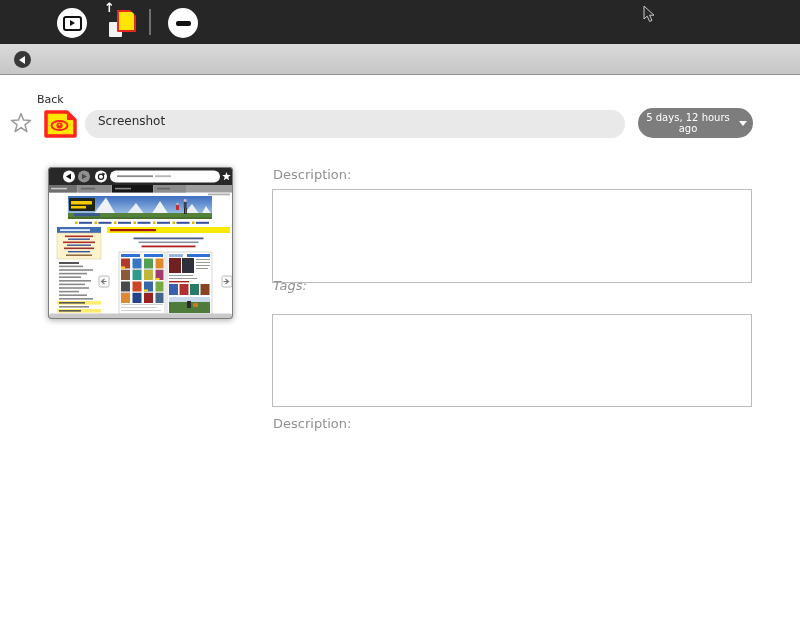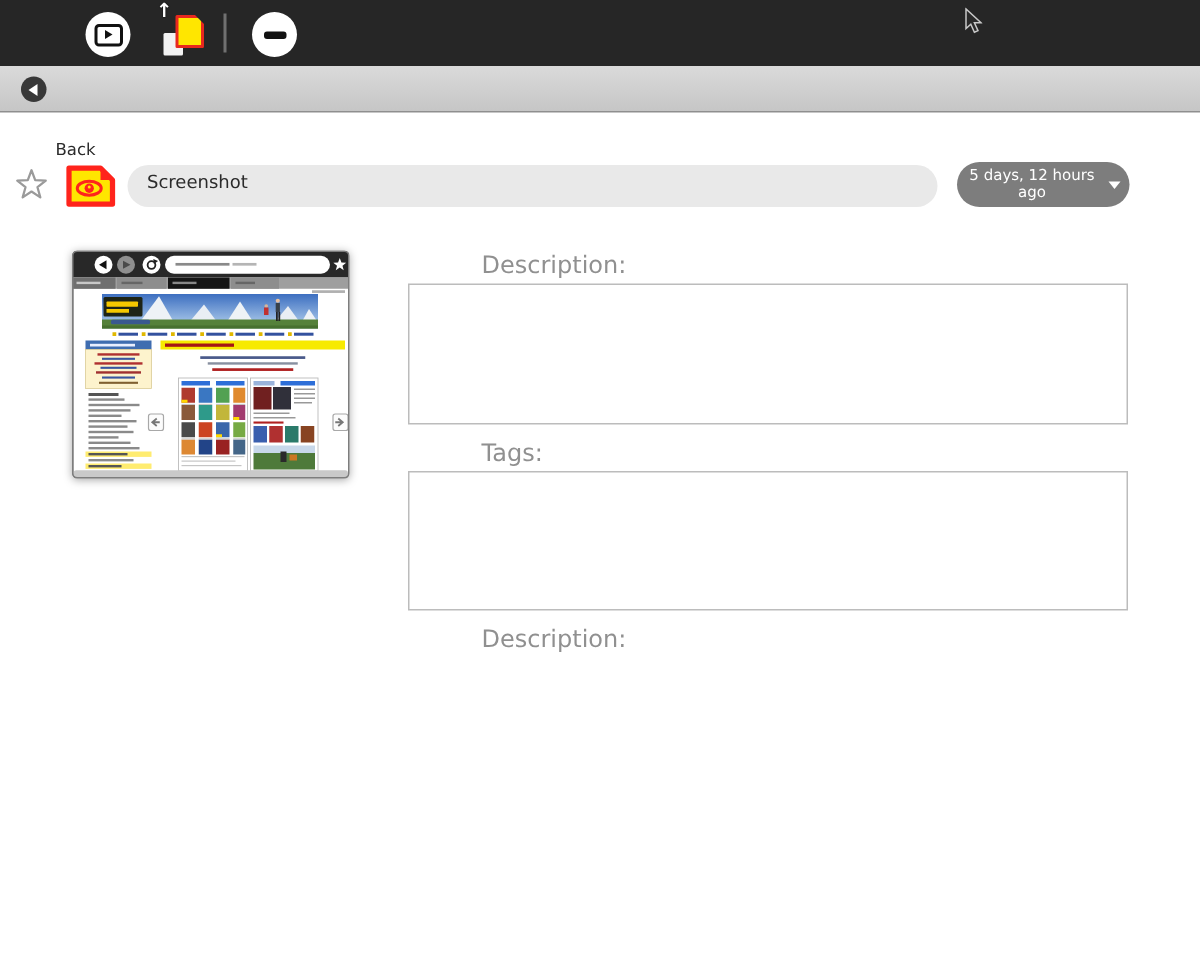--- a/index.html
+++ b/index.html
@@ -43,27 +43,27 @@
     background:#e9e9e9;border:none;border-radius:14px;padding:0 0 6px 13px;
     font-family:"DejaVu Sans","Liberation Sans",sans-serif;font-size:12px;color:#2b2b2b;outline:none;}
   .time-pill{position:absolute;left:638px;top:108px;width:115px;height:30px;border-radius:15px;
     background:#7d7d7d;border:none;color:#fff;font-size:10px;
     font-family:"DejaVu Sans","Liberation Sans",sans-serif;
     display:flex;align-items:center;justify-content:center;gap:7px;cursor:pointer;}
   .chevron-down{width:0;height:0;border-left:4px solid transparent;border-right:4px solid transparent;
     border-top:5px solid #fff;}
   
   .thumb{position:absolute;left:48px;top:167px;filter:drop-shadow(0 1px 3px rgba(0,0,0,.35));}
-  .field-label{position:absolute;left:273px;font-size:16px;color:#909090;margin-left:48px;}
+  .field-label{position:absolute;left:273px;font-size:13px;color:#909090;}
   .field-area{position:absolute;left:272px;width:480px;box-sizing:border-box;background:#fff;
     border:1px solid #bcbcbc;resize:none;outline:none;
     font-family:"DejaVu Sans","Liberation Sans",sans-serif;font-size:12px;color:#333;}
   .lbl-desc{top:167px;}
   .area-desc{top:189px;height:94px;}
-  .lbl-tags{top:292px;}
+  .lbl-tags{top:278px;font-style:italic;}
   .area-tags{top:314px;height:93px;}
   .lbl-part{top:416px;}
 </style>
 </head>
 <body>
 
 <div class="topbar">
   <div class="circle-btn" style="left:57px;top:8px;">
     <div class="player-frame">
         <div class="player-tri"></div>

